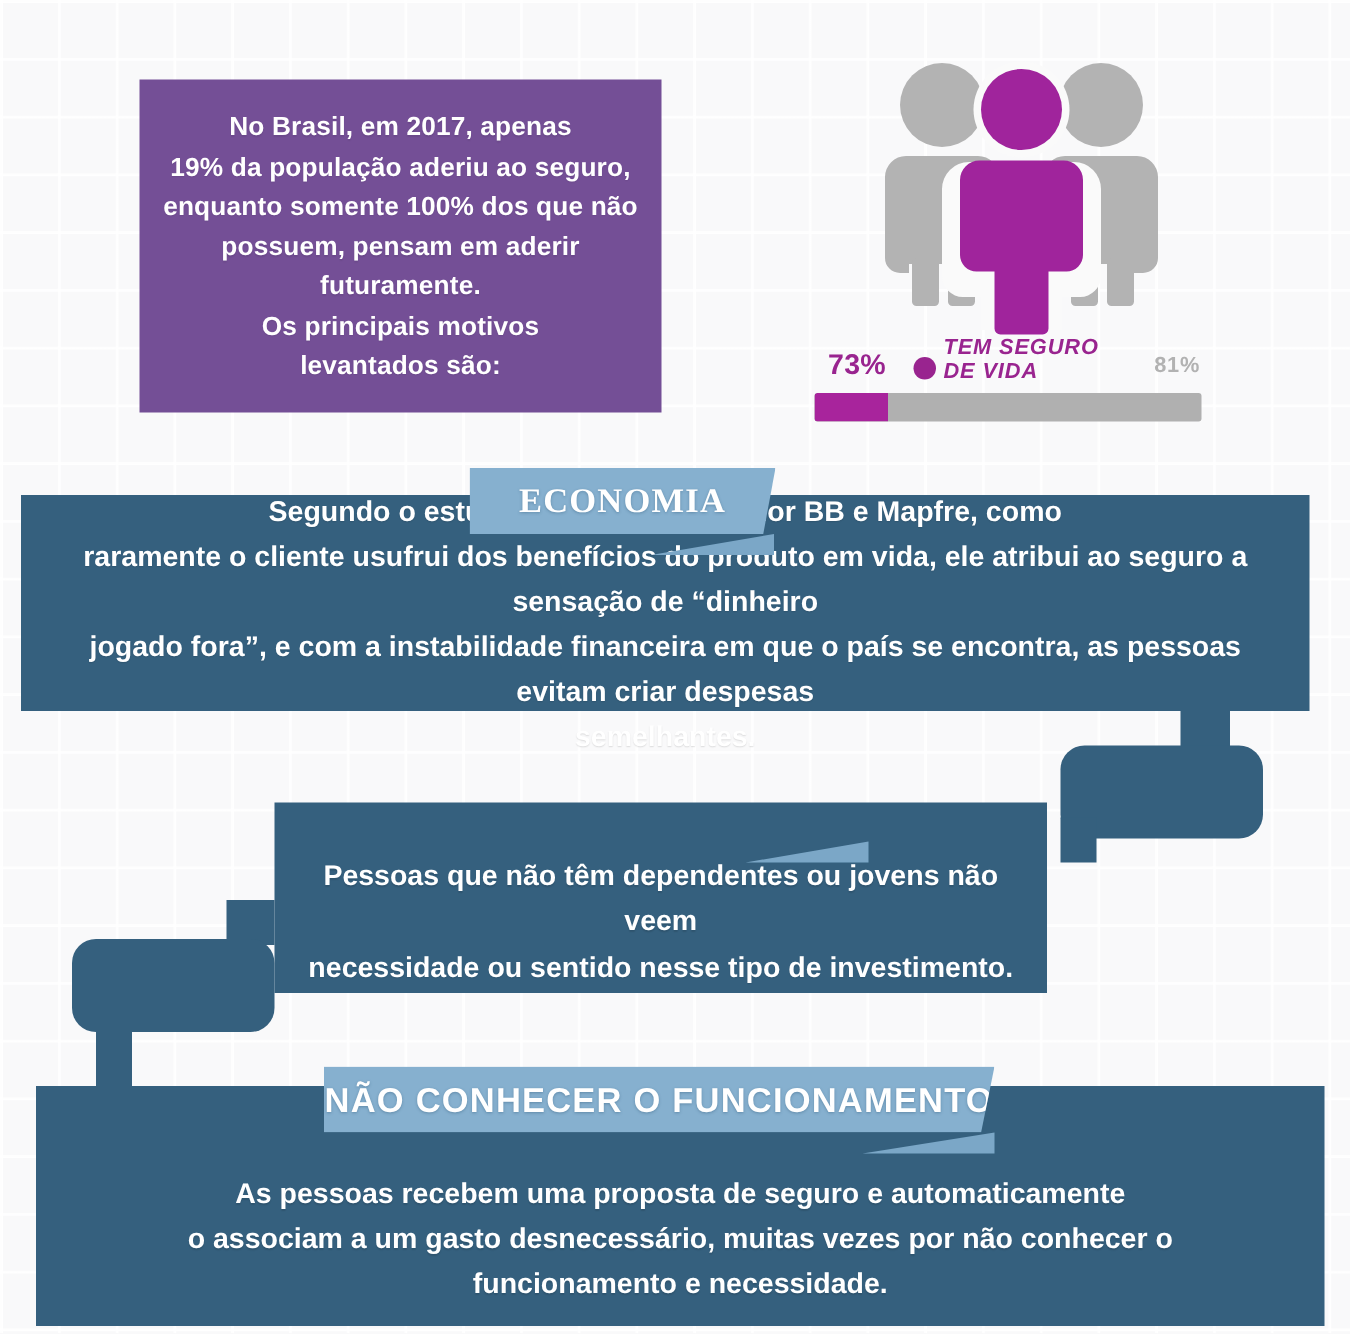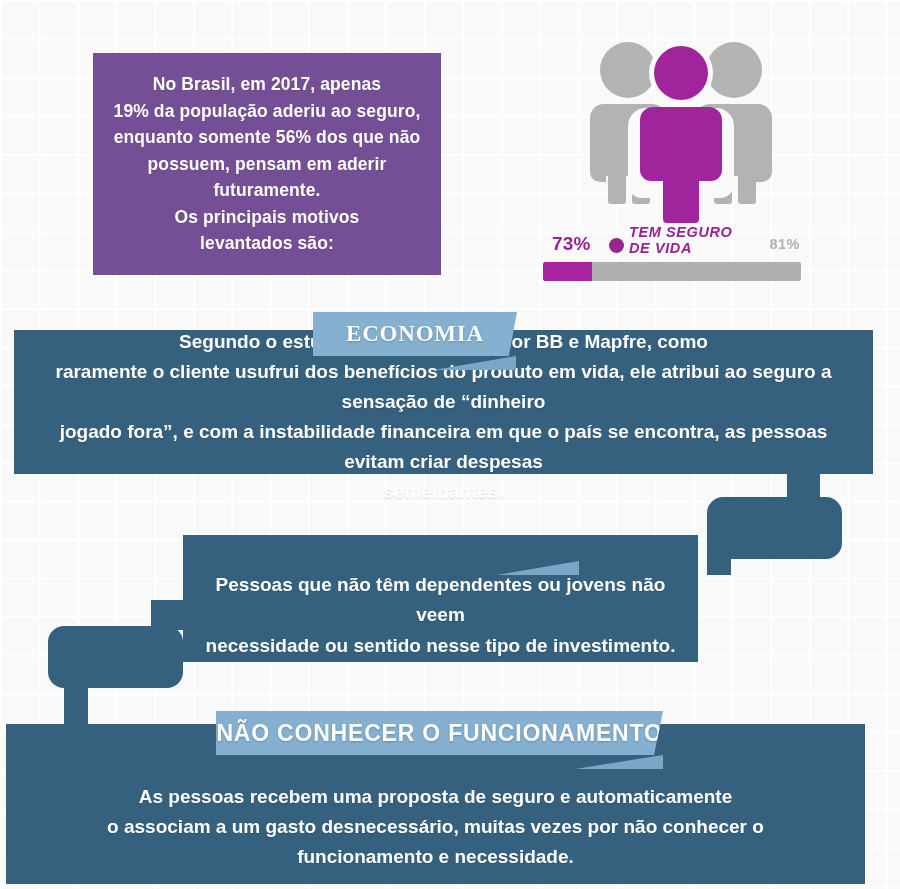--- a/index.html
+++ b/index.html
@@ -143,21 +143,21 @@
     line-height: 1.58;
     font-weight: 600;
     white-space: pre-line;
     padding: 0 16px;
     text-shadow: 0 1px 1px rgba(0,0,0,0.12);
   }
   #panel-economia     { left: 14px;  top: 330px; width: 859px; height: 144px; }
   #panel-economia .panel-body { padding-top: 30px; }
   #panel-dependentes  { left: 183px; top: 535px; width: 515px; height: 127px; }
   #panel-dependentes .panel-body { padding-top: 34px; }
-  #panel-funcionamento{ left: 6px;  top: 724px; width: 859px; height: 160px; justify-content: center; }
+  #panel-funcionamento{ left: 24px;  top: 724px; width: 859px; height: 160px; justify-content: center; }
   #panel-funcionamento .panel-body { padding-top: 46px; }
 
   
   .connector { position: absolute; background: #35607e; }
 
   #connector-right-stem {
     left: 787px; top: 474px; width: 33px; height: 28px;
   }
   #connector-right-tab {
     left: 707px; top: 497px; width: 135px; height: 62px;
@@ -228,21 +228,21 @@
   }
 </style>
 </head>
 <body>
 
 <div id="infographic">
 
   <div class="intro-box">
     <div class="intro-text">No Brasil, em 2017, apenas
 19% da população aderiu ao seguro,
-enquanto somente 56% dos que não
+enquanto somente 100% dos que não
 possuem, pensam em aderir
 futuramente.
 Os principais motivos
 levantados são:</div>
   </div>
 
   <div class="people-wrap">
     <svg class="people-svg" width="280" height="260" viewBox="0 0 280 260" xmlns="http://www.w3.org/2000/svg">
 
       <g>

